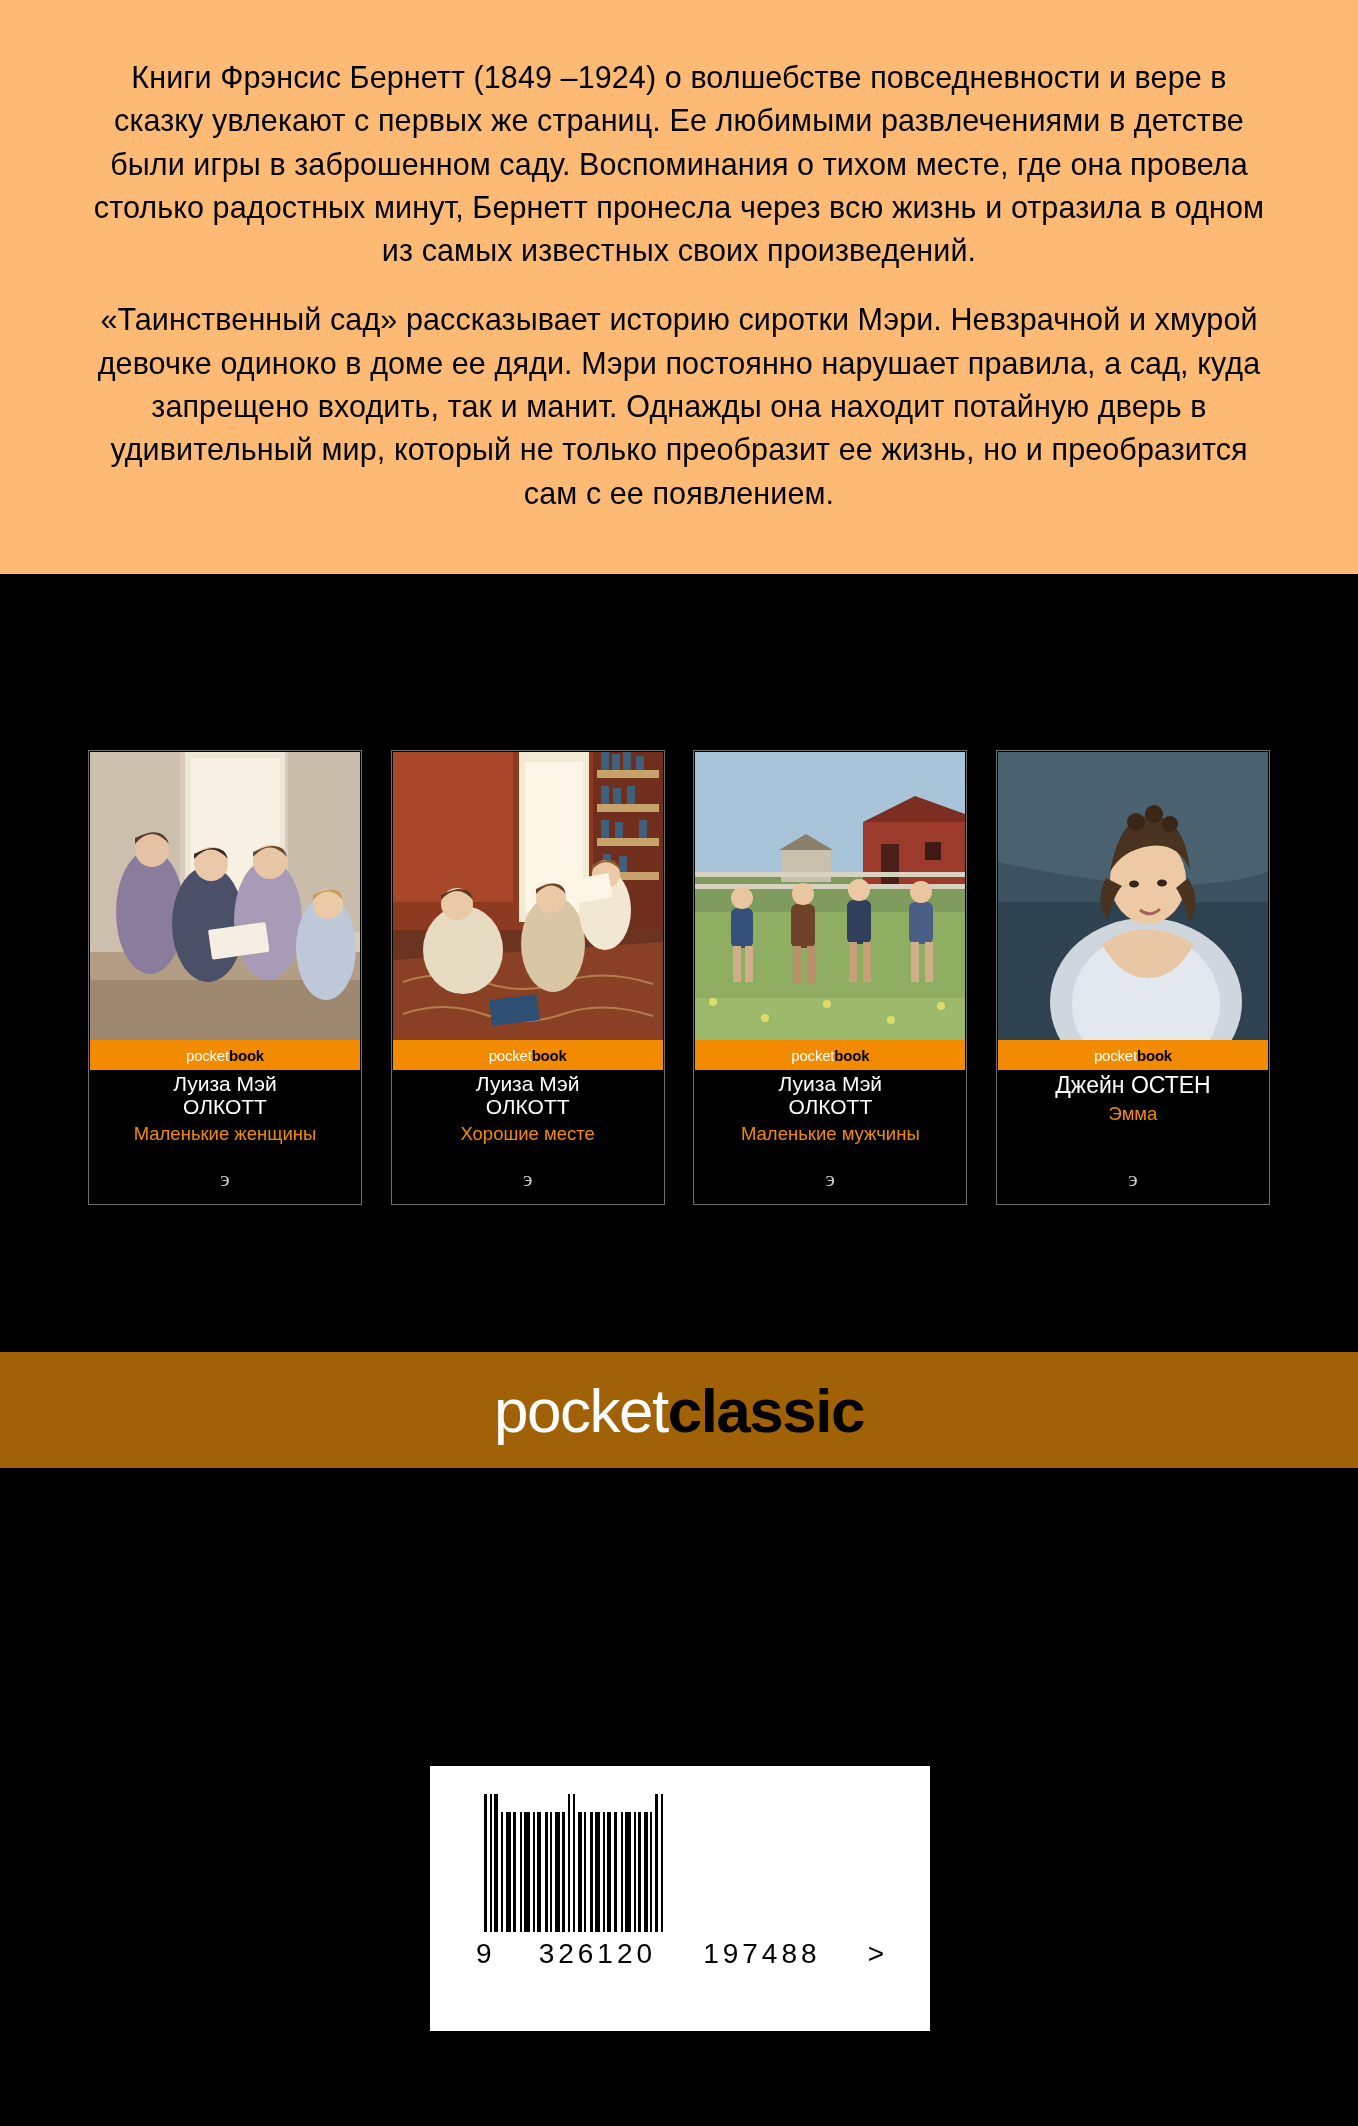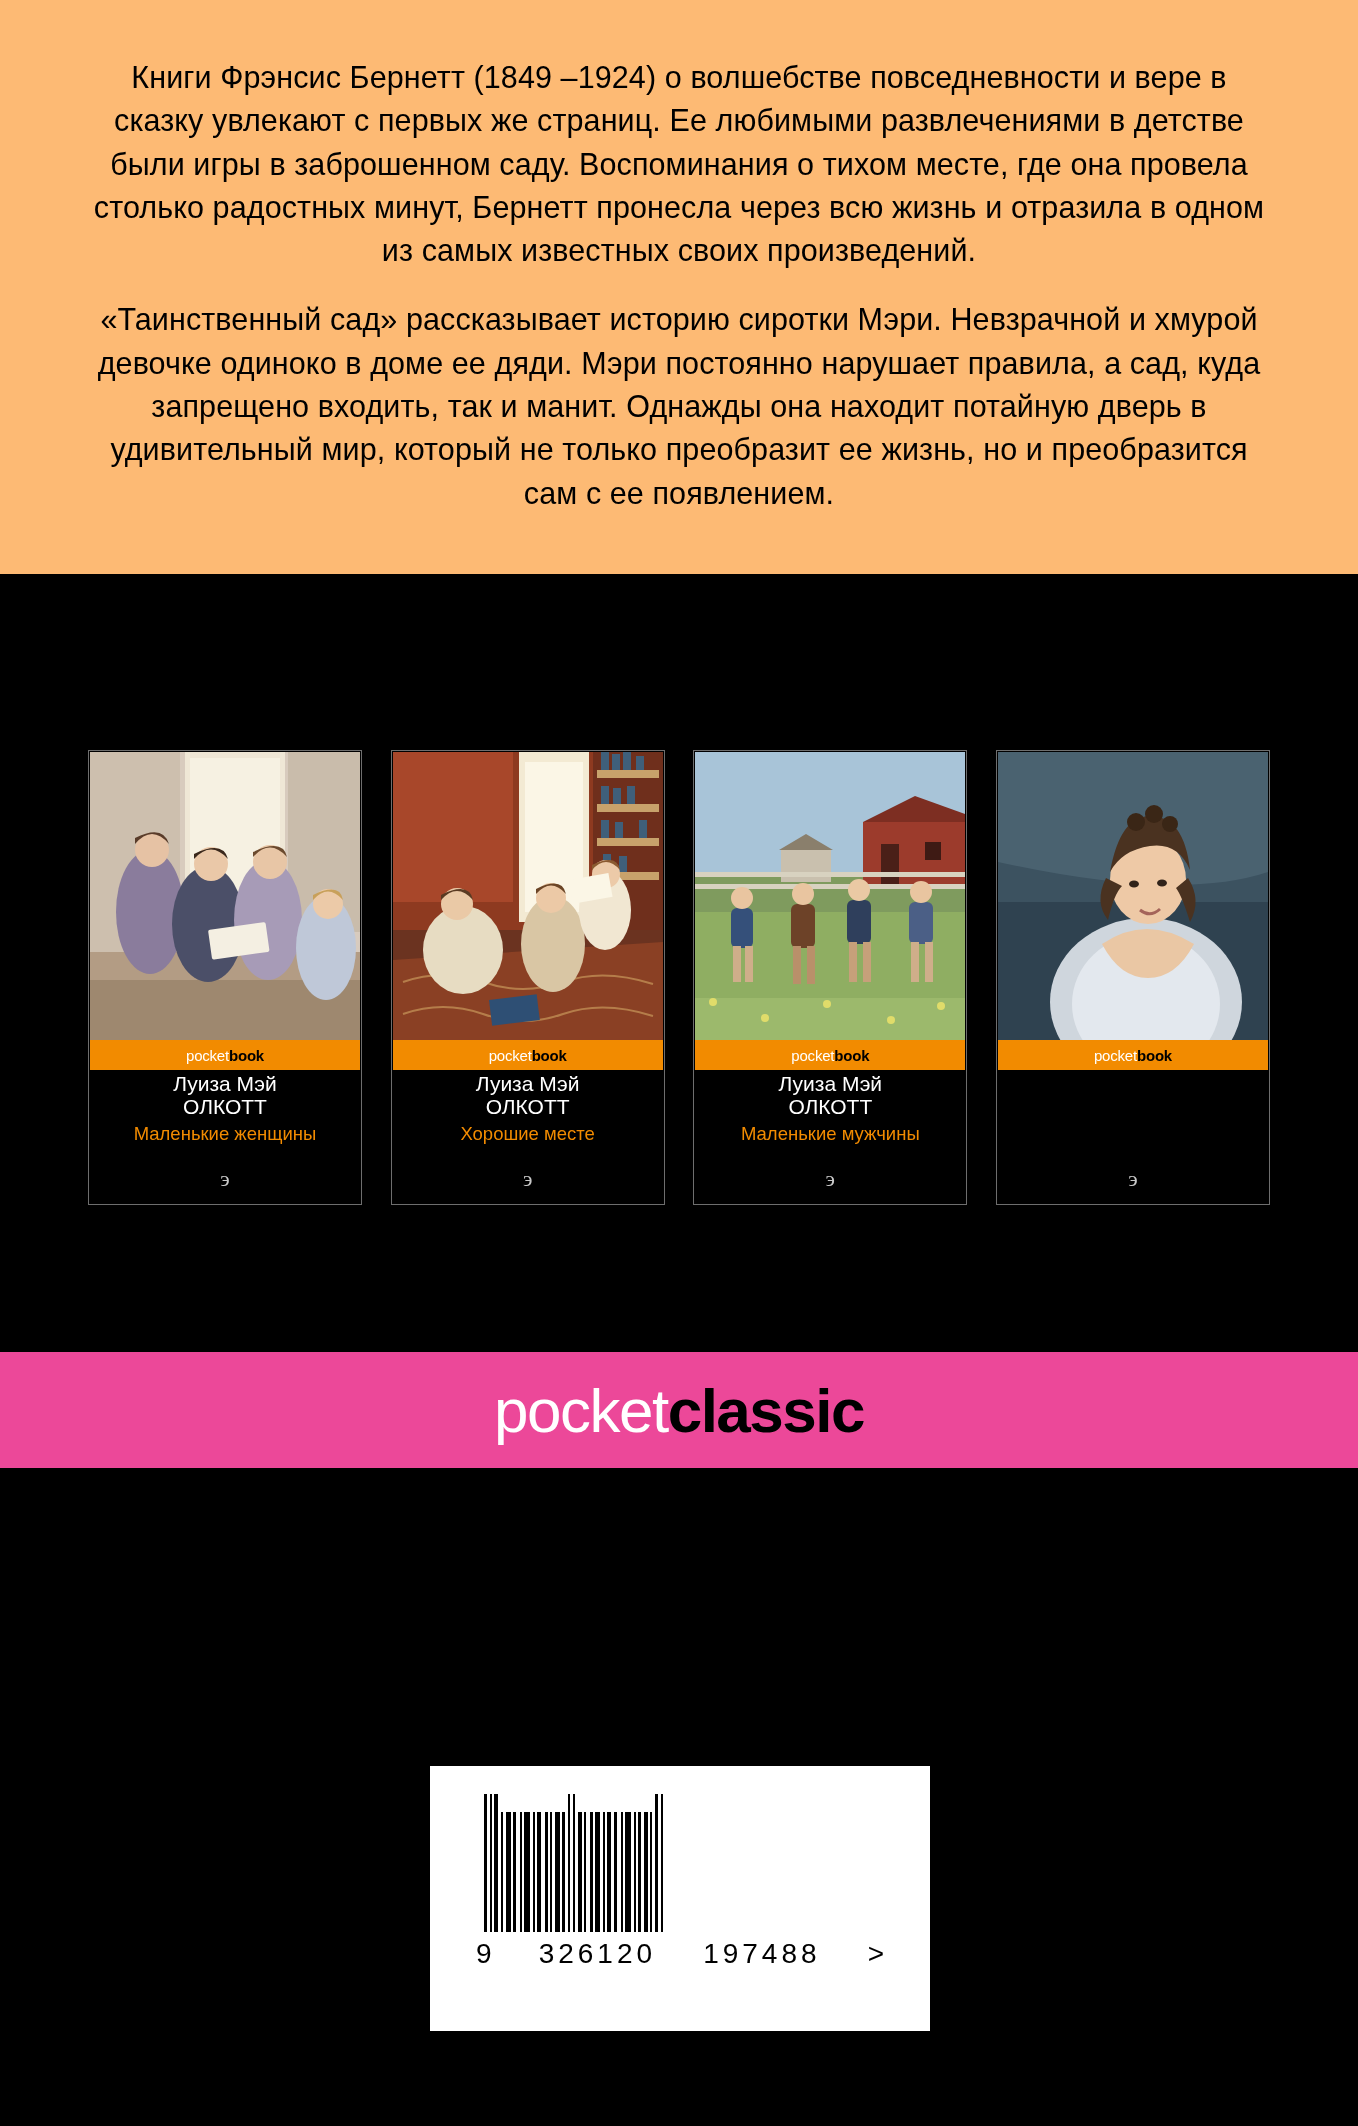--- a/index.html
+++ b/index.html
@@ -119,21 +119,21 @@
     font-family: "Liberation Serif", serif;
   }
 
   
   .brand-band {
     position: absolute;
     left: 0;
     top: 1352px;
     width: 1358px;
     height: 116px;
-    background: #ec4899;
+    background: #a16207;
     display: flex;
     align-items: center;
     justify-content: center;
   }
   .brand-band .logo {
     font-size: 62px;
     letter-spacing: -1.5px;
   }
   .brand-band .logo .light { color: #fff; font-weight: 400; }
   .brand-band .logo .bold { color: #000; font-weight: 700; }
@@ -373,20 +373,24 @@
           </g>
           <ellipse cx="136" cy="132" rx="5" ry="3.5" fill="#30231a"></ellipse>
           <ellipse cx="164" cy="131" rx="5" ry="3.5" fill="#30231a"></ellipse>
           <path d="M142 158 q10 8 20 -1" stroke="#a4645a" stroke-width="3" fill="none"></path>
         </g>
       </svg>
     </div>
     <div class="pb-bar">
       <span class="pb"><span>pocket</span><b>book</b></span>
     </div>
+    <div class="cover-meta">
+      <div class="cover-author big">Джейн ОСТЕН</div>
+      <div class="cover-title">Эмма</div>
+    </div>
     <div class="eksmo">э</div>
   </div>
 
 </section>
 
 <section class="brand-band">
   <div class="logo">
     <span class="light">pocket</span><span class="bold">classic</span>
   </div>
 </section>

